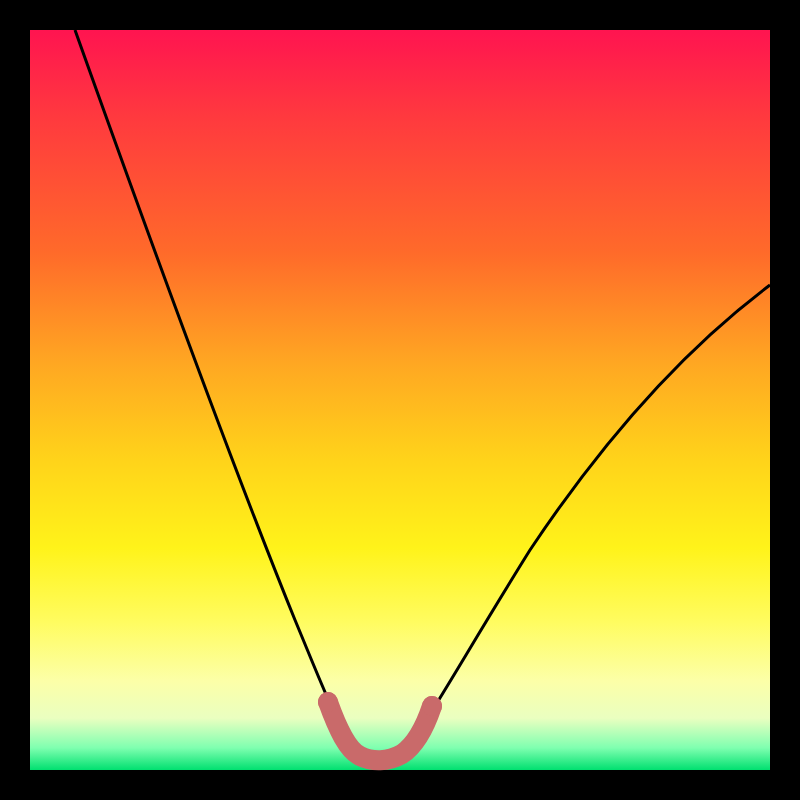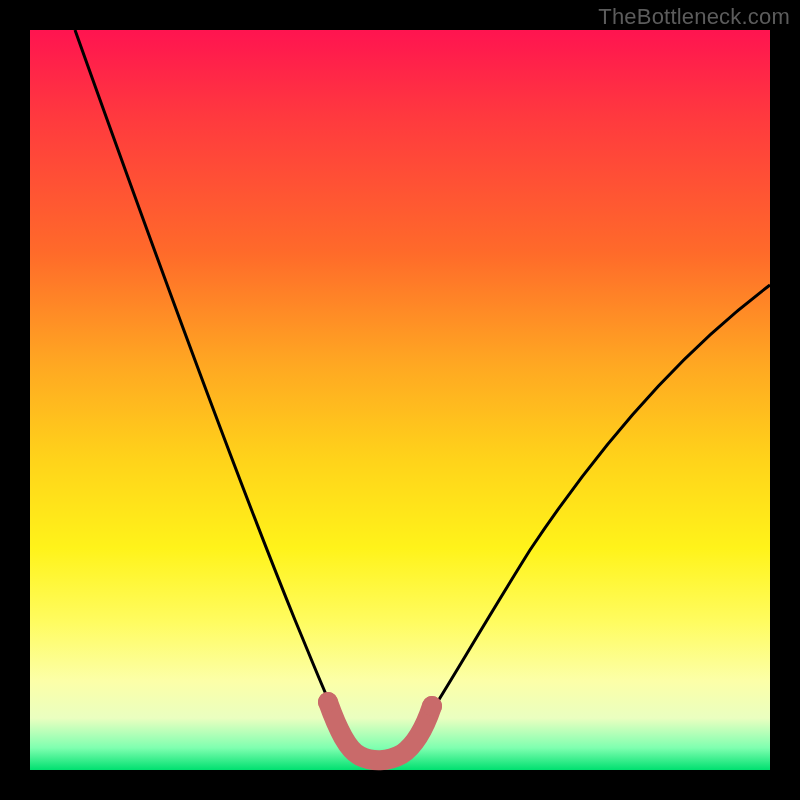--- a/index.html
+++ b/index.html
@@ -58,21 +58,20 @@
     width: 740px;
     height: 740px;
     overflow: visible;
   }
 </style>
 </head>
 <body>
 
 <div class="frame">
 
-  <div class="watermark">TheBottleneck.com</div>
 
   <div class="plot">
     <svg class="curves" viewBox="0 0 740 740" preserveAspectRatio="none">
 
       <path fill="none" stroke="#000" stroke-width="3" d="M 45 0
                C 120 210, 200 430, 265 590
                C 290 650, 305 690, 320 710
                C 330 722, 340 728, 352 728
                C 364 728, 374 722, 386 706
                C 410 670, 450 600, 500 520

